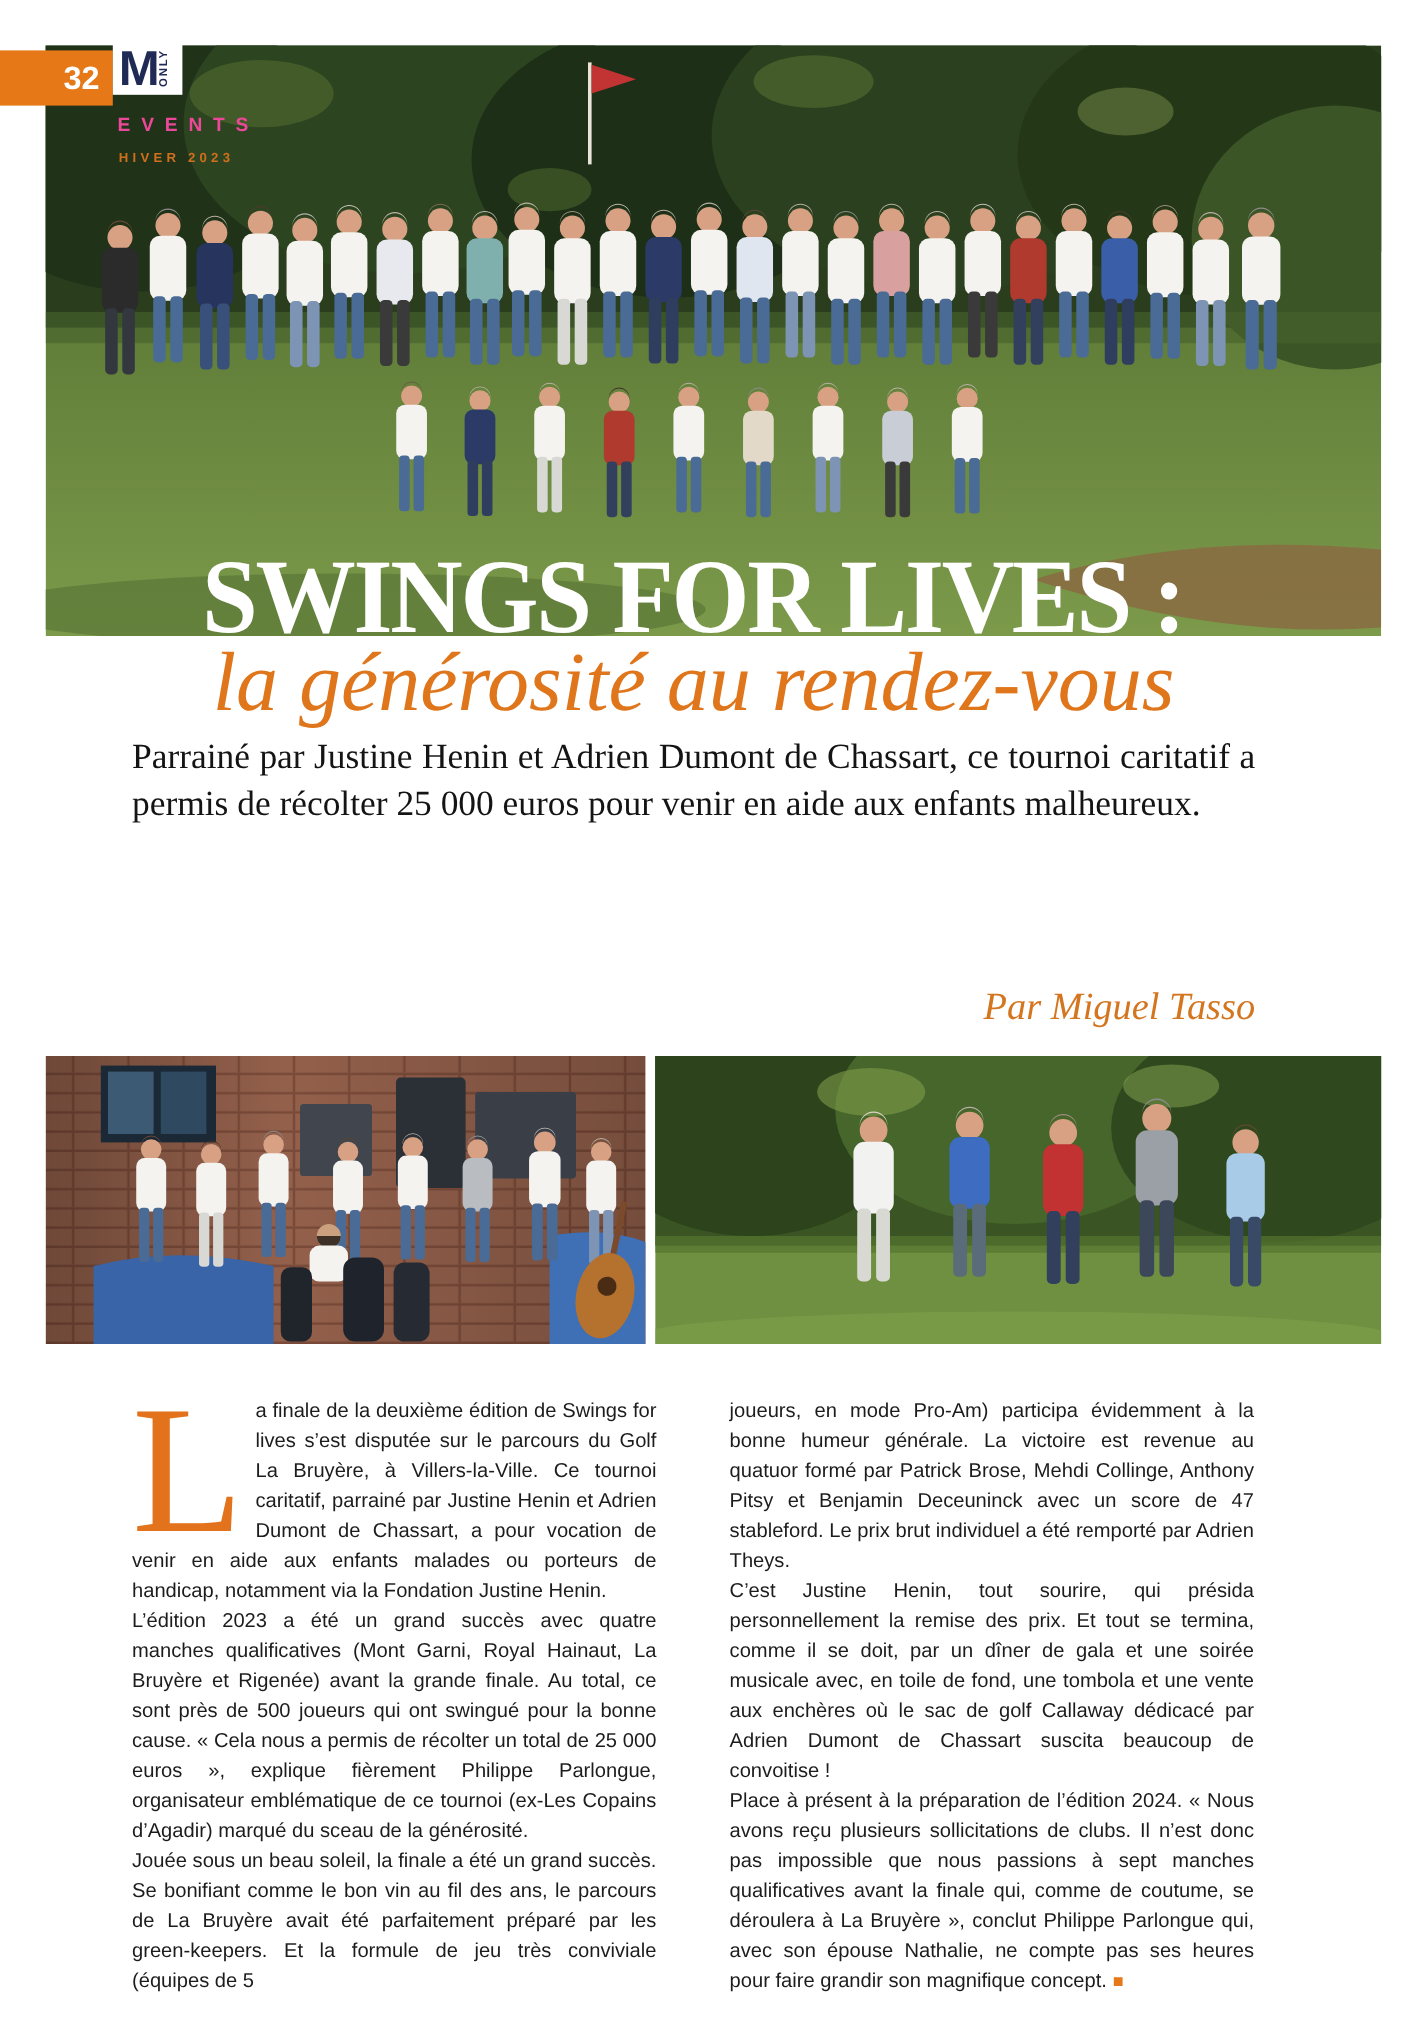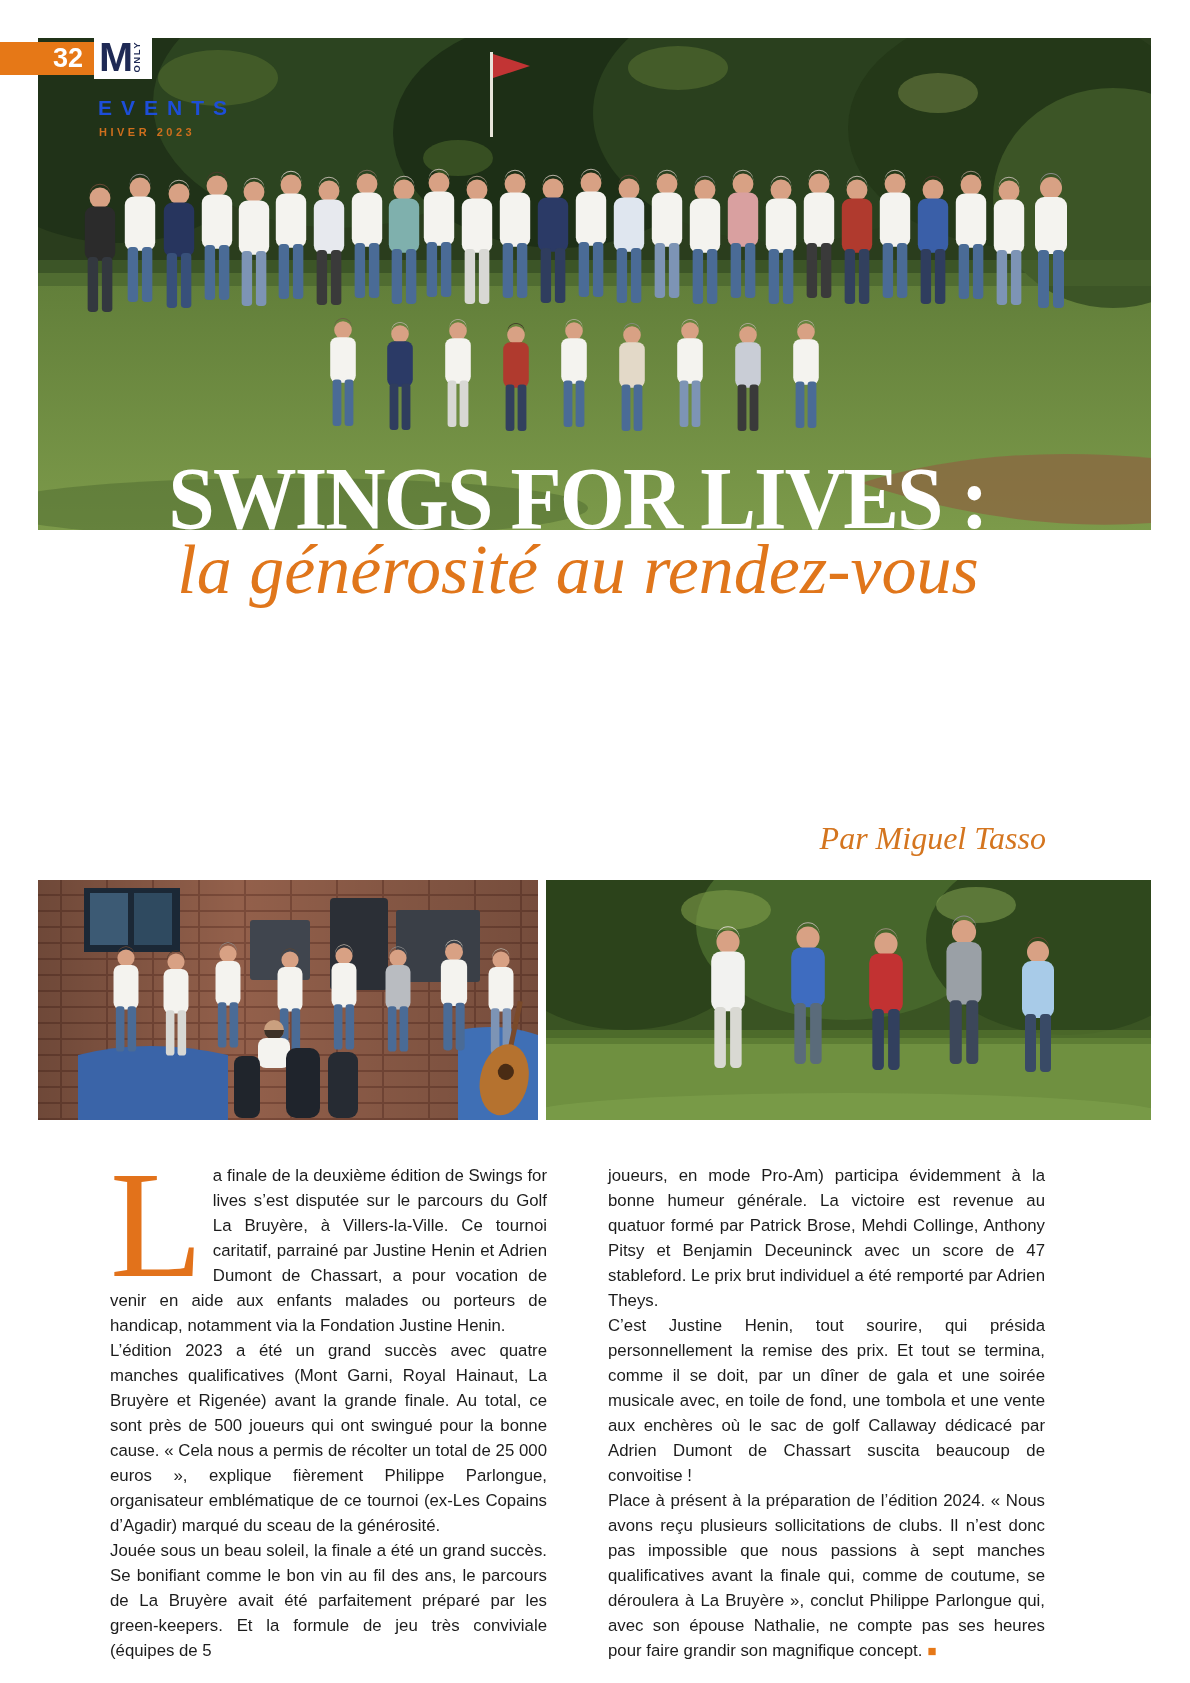--- a/index.html
+++ b/index.html
@@ -4,42 +4,42 @@
 <style>
   * { box-sizing: border-box; }
   html,body { margin:0; padding:0; background:#ffffff; }
   .page {
     position:relative; width:1190px; height:1683px; background:#ffffff;
     font-family:"Liberation Sans", sans-serif; overflow:hidden;
   }
 
   
   .pagenum-bar {
-    position:absolute; left:0; top:42px; width:94px; height:33px;
+    position:absolute; left:0; top:42px; width:94px; height:46px;
     background:#e67817; color:#fff; z-index:6;
     display:flex; align-items:center; justify-content:flex-end;
     padding-right:11px; font-size:27px; font-weight:bold;
   }
   .brand {
     position:absolute; left:94px; top:37px; width:58px; height:42px;
     background:#ffffff; z-index:6;
   }
   .brand .m {
     position:absolute; left:5px; top:-3px; color:#1f2a55;
     font-family:"Liberation Sans", sans-serif; font-weight:bold;
     font-size:41px; line-height:46px; letter-spacing:-2px;
   }
   .brand .only {
     position:absolute; left:37px; top:4px; color:#1f2a55;
     writing-mode:vertical-rl; transform:rotate(180deg);
     font-size:9.5px; font-weight:bold; letter-spacing:1.5px;
   }
   .section-label {
-    position:absolute; left:98px; top:96px; z-index:5; color:#1d4ed8;
-    font-size:21px; font-weight:bold; letter-spacing:9px;
+    position:absolute; left:98px; top:96px; z-index:5; color:#ec4899;
+    font-size:16px; font-weight:bold; letter-spacing:9px;
   }
   .issue-label {
     position:absolute; left:99px; top:126px; z-index:5; color:#cf6f1d;
     font-size:11px; font-weight:bold; letter-spacing:3.5px;
   }
 
   
   .hero {
     position:absolute; left:38px; top:38px; width:1113px; height:492px;
   }
@@ -184,20 +184,21 @@
         <use href="#prs" transform="translate(594,297) scale(0.8)" style="--shirt:#e3d9c8;--hair:#8c8c8c"></use>
         <use href="#prs" transform="translate(652,293) scale(0.8)" style="--legs:#7d94b5"></use>
         <use href="#prs" transform="translate(710,297) scale(0.8)" style="--shirt:#c9cdd6;--legs:#3a3a3a"></use>
         <use href="#prs" transform="translate(768,294) scale(0.8)" style="--hair:#b9b2a6"></use>
       </g>
     </svg>
     <div class="hero-title">SWINGS FOR LIVES :</div>
   </div>
 
   <div class="subtitle">la générosité au rendez-vous</div>
+  <div class="lead">Parrainé par Justine Henin et Adrien Dumont de Chassart, ce tournoi caritatif a permis de récolter 25 000 euros pour venir en aide aux enfants malheureux.</div>
   <div class="byline">Par Miguel Tasso</div>
 
   <div class="photo-left">
     <svg viewBox="0 0 500 240" preserveAspectRatio="none">
       <defs>
         <pattern id="brick" width="46" height="16" patternUnits="userSpaceOnUse">
           <rect width="46" height="16" fill="#93604b"></rect>
           <rect y="14" width="46" height="2" fill="#7a4a39"></rect>
           <rect x="22" y="0" width="2" height="14" fill="#7a4a39"></rect>
         </pattern>

